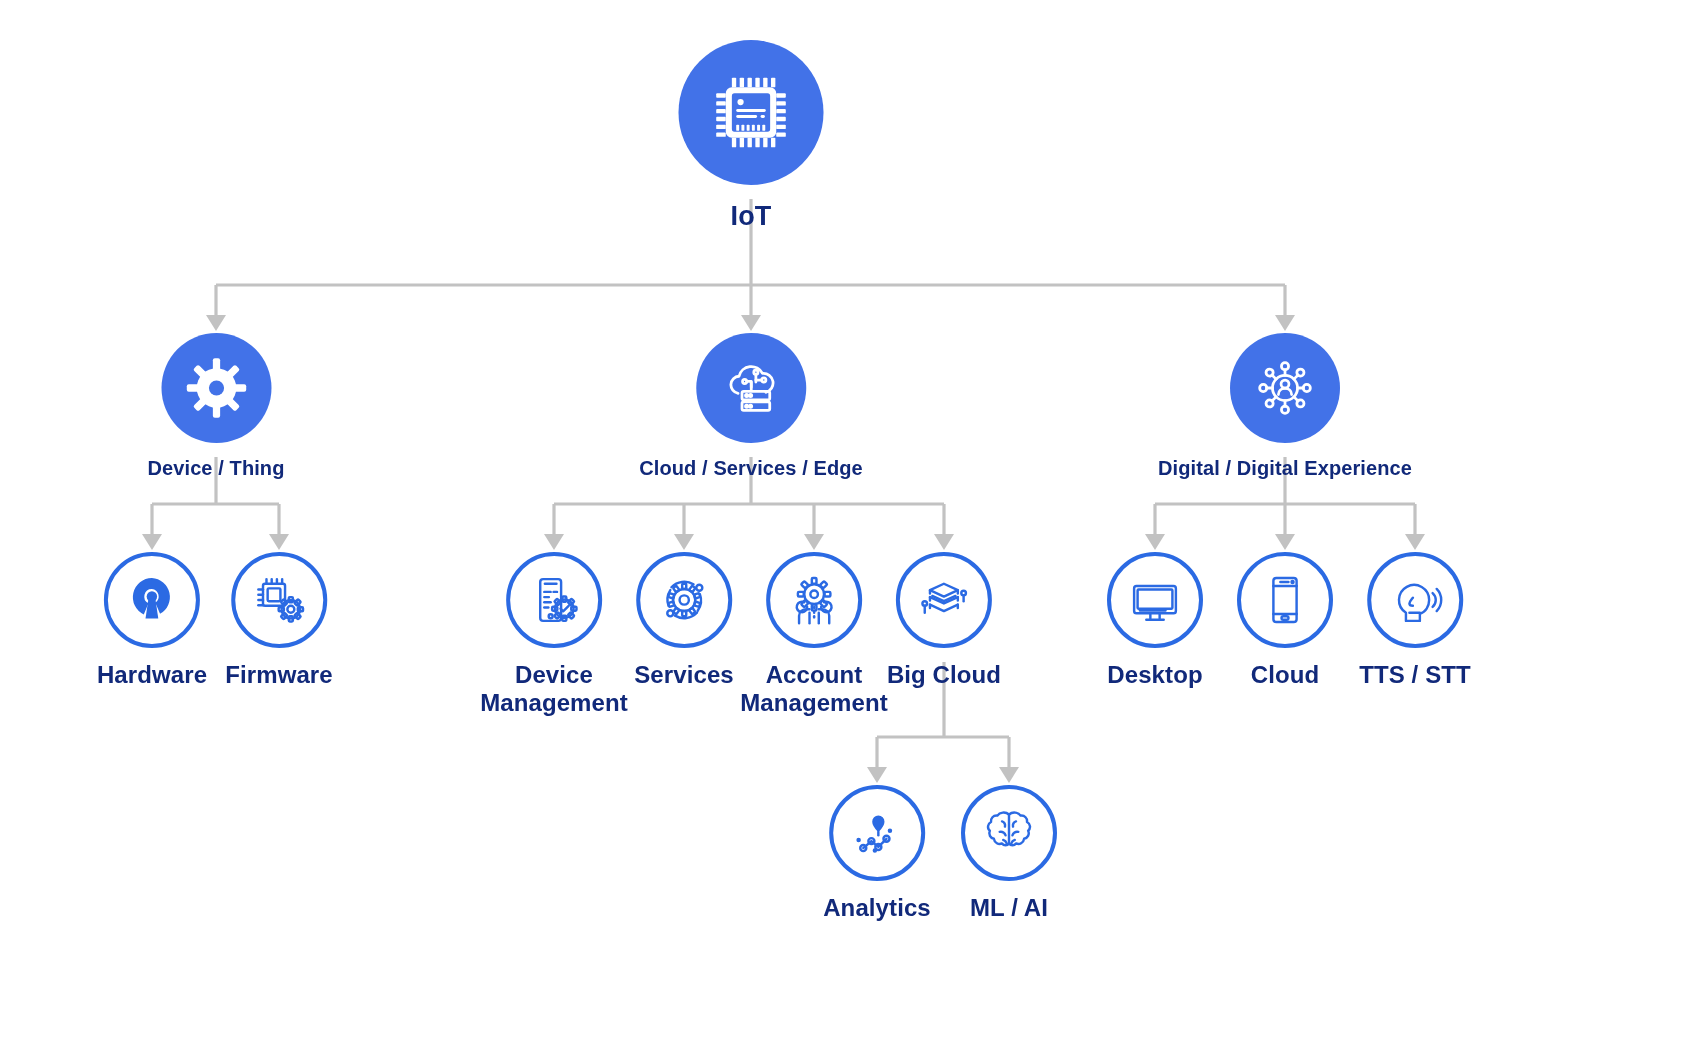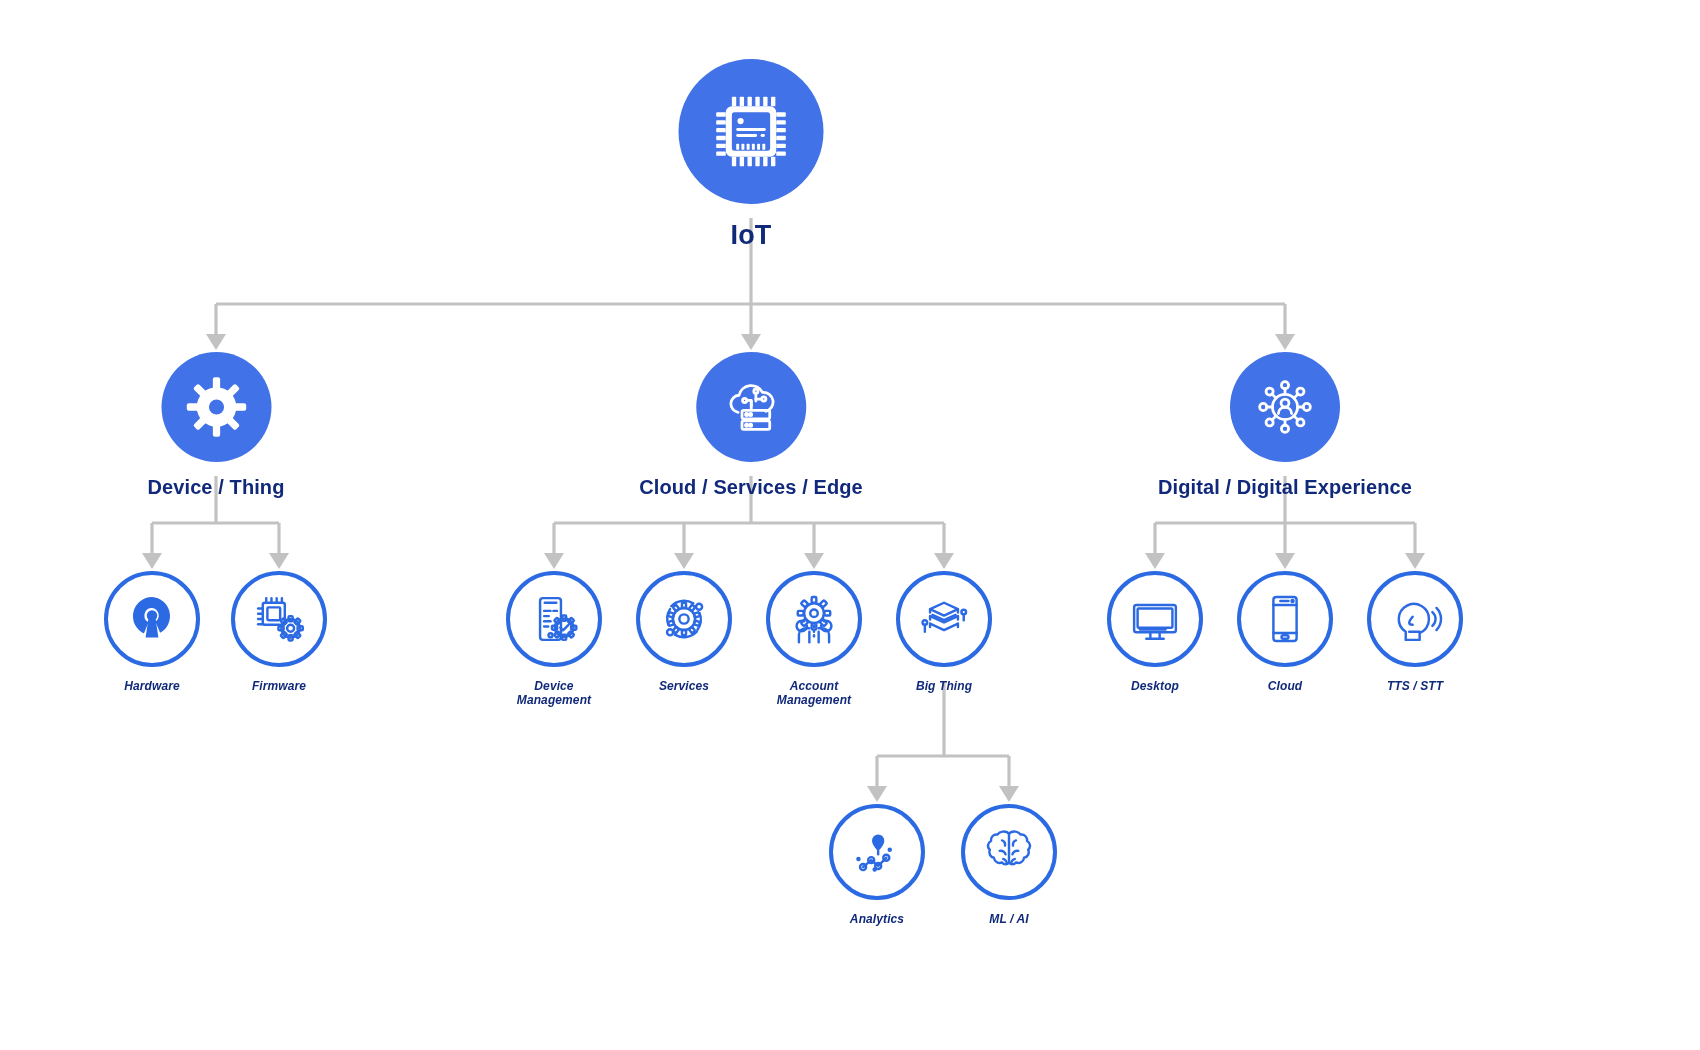--- a/index.html
+++ b/index.html
@@ -1,30 +1,30 @@
 <!DOCTYPE html>
 <html><head>
 <meta charset="utf-8">
 <style>
   html,body{margin:0;padding:0;background:#ffffff;}
   body{width:1700px;height:1050px;overflow:hidden;
        font-family:"Liberation Sans","DejaVu Sans",sans-serif;}
-  #stage{position:relative;width:1700px;height:1003px;margin-top:19px;}
+  #stage{position:relative;width:1700px;height:1003px;}
   #wires{position:absolute;left:0;top:0;width:1700px;height:1050px;}
   .node{position:absolute;transform:translate(-50%,0);text-align:center;}
   .disc{border-radius:50%;display:flex;align-items:center;justify-content:center;
         margin:0 auto;box-sizing:border-box;}
   .disc.solid{background:#4272e8;}
   .disc.ring{background:#ffffff;border:4px solid #2b6ae3;}
   .disc svg{display:block;}
   .label{color:#11297a;font-weight:700;letter-spacing:.1px;line-height:1.16;
          white-space:pre-line;}
   .lvl0 .label{font-size:27px;margin-top:16px;}
   .lvl1 .label{font-size:20px;margin-top:14px;}
-  .lvl2 .label{font-size:12px;margin-top:13px;font-style:italic;}
+  .lvl2 .label{font-size:24px;margin-top:13px;}
 </style>
 </head>
 <body>
 
 <div id="stage">
   <svg id="wires" viewBox="0 0 1700 1050">
       <line x1="751" y1="199" x2="751" y2="285" stroke="#c2c2c2" stroke-width="3.2"></line>
       <line x1="216" y1="285" x2="1285" y2="285" stroke="#c2c2c2" stroke-width="3.2"></line>
       <line x1="216" y1="285" x2="216" y2="317" stroke="#c2c2c2" stroke-width="3.2"></line>
       <path d="M 206 315 L 226 315 L 216 331 Z" fill="#c2c2c2"></path>
@@ -313,21 +313,21 @@
               <path d="M26 45l24 11 24-11"></path>
         <path d="M26 58l24 11 24-11"></path>
         <path d="M74 33v6M26 33v6M74 45v6M26 45v6M74 58v6M26 58v6"></path>
         <circle cx="84" cy="38" r="4"></circle>
               <line x1="84" y1="42" x2="84" y2="52"></line>
         <circle cx="17" cy="56" r="4"></circle>
               <line x1="17" y1="60" x2="17" y2="72"></line>
             </svg>
           </span>
         </div>
-        <div class="label">Big Thing</div>
+        <div class="label">Big Cloud</div>
       </div>
       <div class="node lvl2" style="left: 1155px; top: 552px;">
         <div class="disc ring" style="width: 96px; height: 96px;">
           <span>
             <svg width="58" height="58" viewBox="0 0 100 100" fill="none" stroke="#2b6ae3" stroke-width="4.2" stroke-linecap="round" stroke-linejoin="round">
               <rect x="14" y="26" width="72" height="47" rx="4"></rect>
         <rect x="20" y="32" width="60" height="33" rx="1.5"></rect>
         <line x1="24" y1="68" x2="68" y2="68"></line>
         <path d="M42 73v9M58 73v9"></path>
               <line x1="35" y1="84" x2="65" y2="84"></line>

